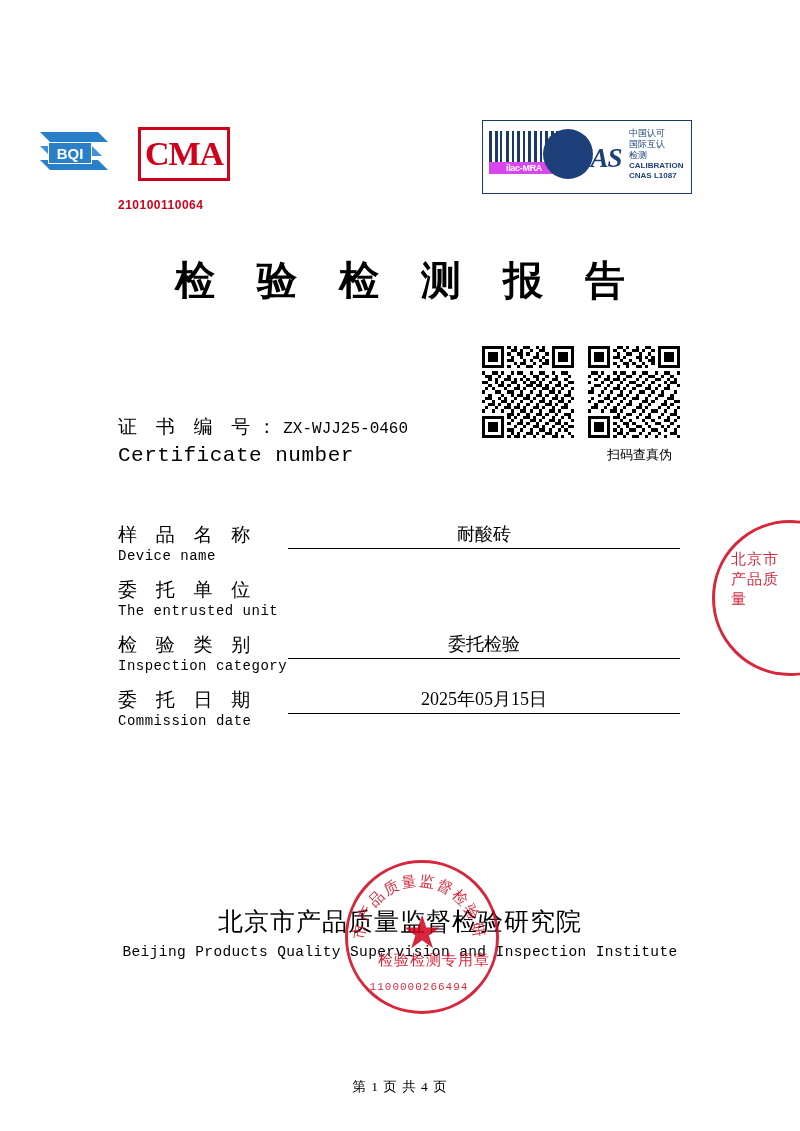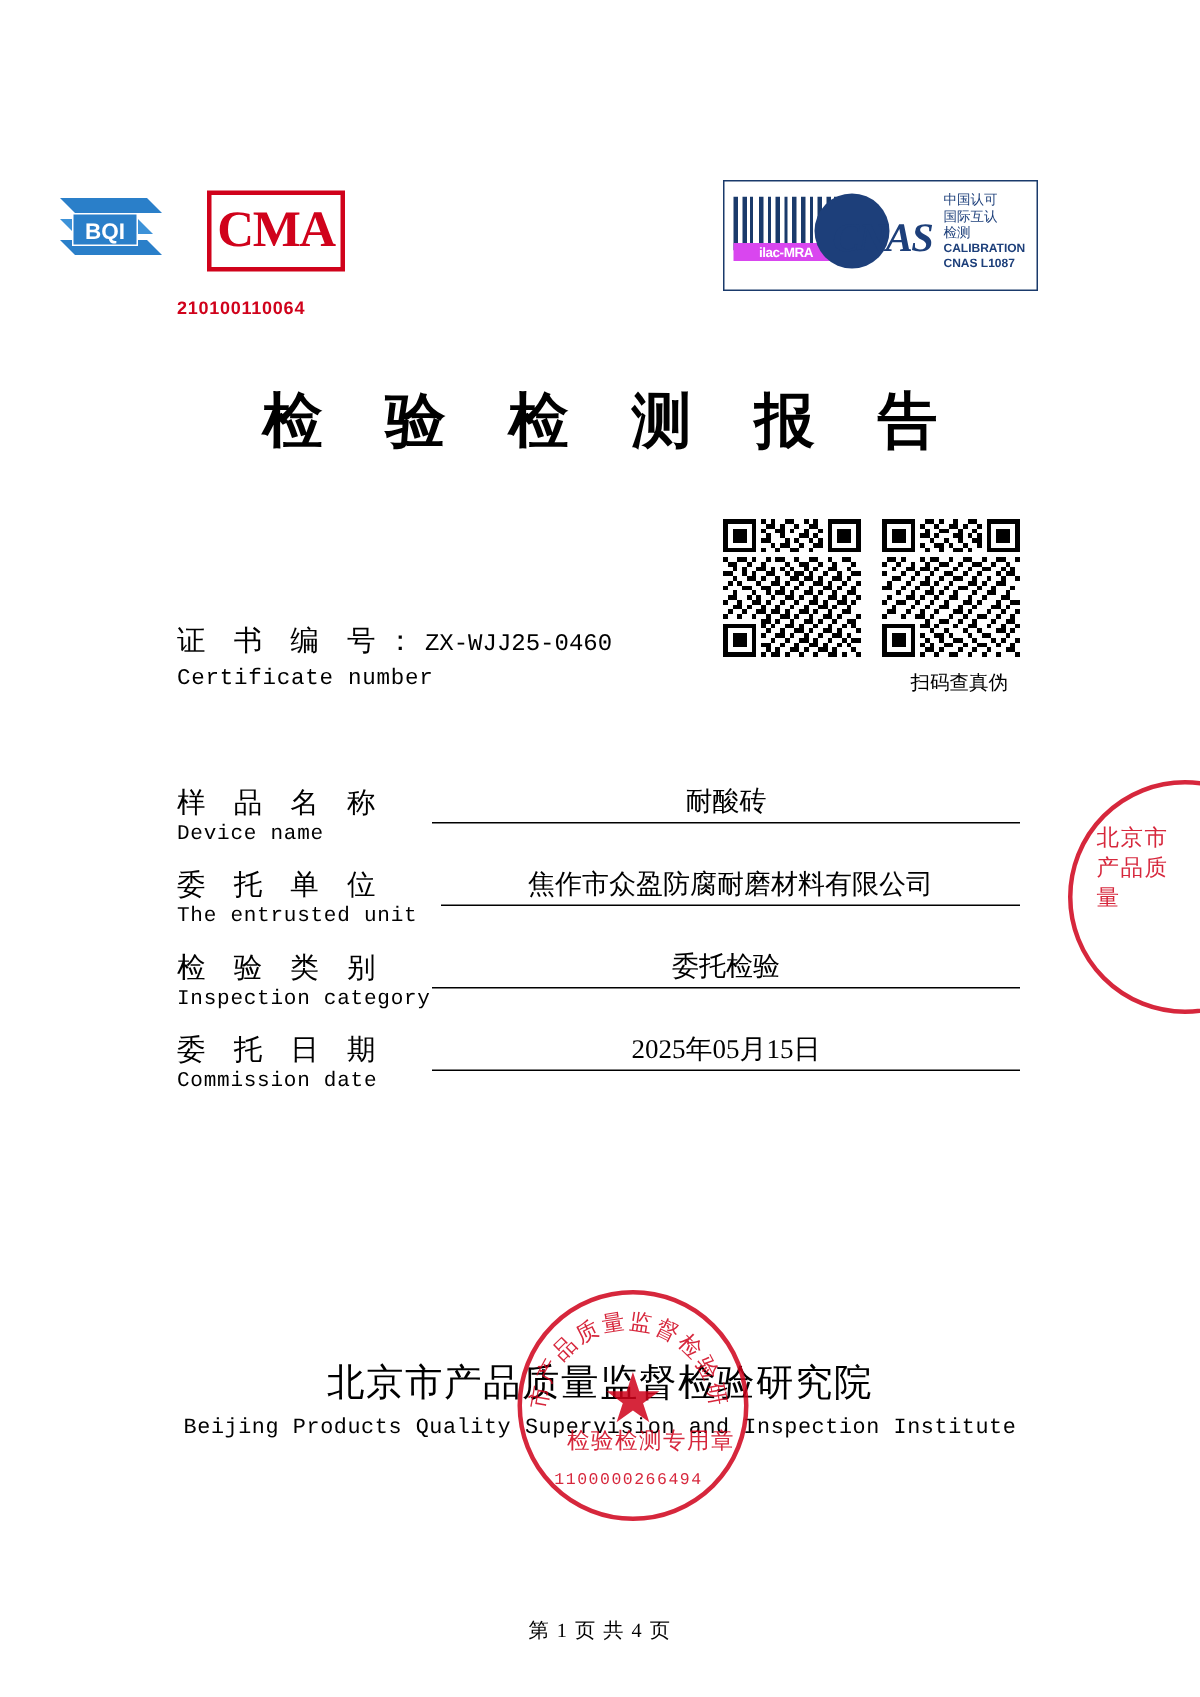--- a/index.html
+++ b/index.html
@@ -204,21 +204,21 @@
   }
   .cert-label-cn { letter-spacing: 7px; }
   .cert-value {
     font-family: "Liberation Mono", monospace;
     font-size: 16px;
     letter-spacing: 0px;
   }
   .cert-line-en {
     margin-top: 4px;
     font-family: "Liberation Mono", monospace;
-    font-size: 15px;
+    font-size: 21px;
     letter-spacing: 0.5px;
   }
 
   
   .fields {
     position: absolute;
     left: 118px;
     top: 522px;
     width: 562px;
   }
@@ -881,21 +881,20 @@
 
   <div class="field-row">
     <span class="field-label-cn">样 品 名 称</span>
     <span class="field-label-en">Device   name</span>
     <span class="field-value fv-name">耐酸砖</span>
   </div>
 
   <div class="field-row">
     <span class="field-label-cn">委 托 单 位</span>
     <span class="field-label-en">The entrusted unit</span>
-    <span class="field-value fv-unit">焦作市众盈防腐耐磨材料有限公司</span>
   </div>
 
   <div class="field-row">
     <span class="field-label-cn">检 验 类 别</span>
     <span class="field-label-en">Inspection category</span>
     <span class="field-value fv-cat">委托检验</span>
   </div>
 
   <div class="field-row">
     <span class="field-label-cn">委 托 日 期</span>

